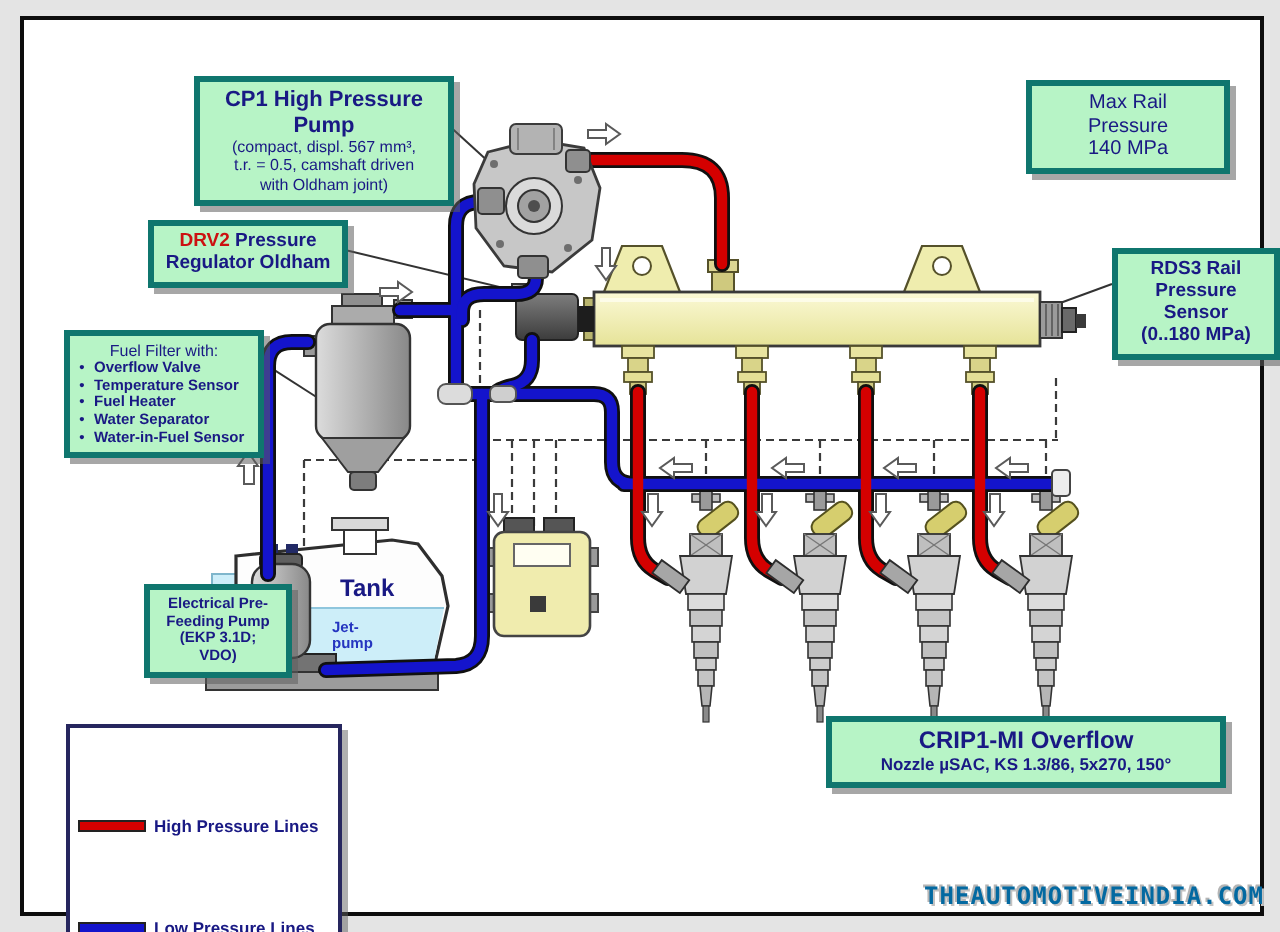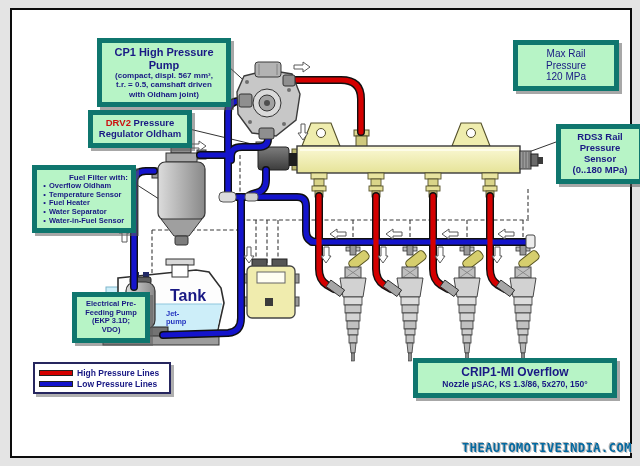--- a/index.html
+++ b/index.html
@@ -1,45 +1,45 @@
 <!DOCTYPE html>
 <html><head>
 <meta charset="utf-8">
 <style>
   html,body{margin:0;padding:0;background:#d9d9d9;}
   #stage{position:relative;width:640px;height:466px;background:#e4e4e4;overflow:hidden;
          font-family:"Liberation Sans", sans-serif;}
   #frame{position:absolute;left:10px;top:8px;width:618px;height:446px;background:#ffffff;
          border:2px solid #0d0d0d;}
   #diagram{position:absolute;left:0;top:0;}
-  .gbox{position:absolute;background:#b7f4c6;border:5px solid #0f766e;
+  .gbox{position:absolute;background:#b7f4c6;border:3px solid #0f766e;
         box-shadow:3px 3px 0 rgba(95,95,95,.55);color:#191984;text-align:center;
         padding:3px 3px;line-height:1.15;z-index:5;}
   .gbox .t11{font-size:11px;font-weight:bold;}
   .gbox .t10{font-size:10px;font-weight:normal;}
   .gbox .t95{font-size:9.5px;font-weight:bold;}
   .gbox .t85{font-size:8.5px;font-weight:bold;}
-  .gbox .t8{font-size:8px;font-weight:bold;}
+  .gbox .t8{font-size:8px;font-weight:normal;}
   .gbox .t75{font-size:7.5px;font-weight:bold;}
   .gbox .t12{font-size:12px;font-weight:bold;}
   .redtxt{color:#cc1111;}
-  .leftbox{text-align:right;}
+  .leftbox{text-align:center;}
   .bullet-row{display:flex;gap:3px;align-items:flex-start;font-size:7.5px;font-weight:bold;}
   .bullet-row .dot{width:6px;flex:0 0 auto;}
   #legend{position:absolute;left:33px;top:362px;width:126px;background:#ffffff;
           border:2px solid #26265e;box-shadow:3px 3px 0 rgba(95,95,95,.5);
           padding:3px 4px;z-index:5;}
-  .leg-row{display:flex;align-items:center;gap:4px;height:11px;}
+  .leg-row{display:flex;align-items:center;gap:4px;height:11px;margin-top:40px;}
   .leg-swatch{width:32px;height:4px;border:1px solid #222;flex:0 0 auto;}
   .sw-red{background:#d40000;}
   .sw-blue{background:#1414cc;}
   .leg-label{font-size:8.5px;font-weight:bold;color:#191984;white-space:nowrap;}
   .floatlabel{position:absolute;color:#191984;font-weight:bold;z-index:4;white-space:nowrap;}
   #rail-label{left:333px;top:151px;width:150px;text-align:center;font-size:11px;}
-  #tank-label{left:170px;top:287px;font-size:16px;}
+  #tank-label{left:170px;top:287px;font-size:12px;}
   #jet-label{left:166px;top:310px;font-size:7.5px;color:#2535c0;line-height:1.1;}
   #watermark{position:absolute;left:388px;top:441px;width:244px;text-align:right;
              font-family:"DejaVu Sans Mono", monospace;font-size:12px;font-weight:bold;
              letter-spacing:.5px;color:#0369a1;
              text-shadow:1px 1px 0 #c2c2c2,-1px -1px 0 #b5b5b5;z-index:9;}
   svg .flow-arrow{fill:#ffffff;stroke:#5a5a5a;stroke-width:1;}
   svg .dash{fill:none;stroke:#3a3a3a;stroke-width:1.1;stroke-dasharray:4 2.5;}
   svg .pout{fill:none;stroke:#101010;stroke-width:8;stroke-linecap:round;stroke-linejoin:round;}
   svg .pblue{fill:none;stroke:#1414cc;stroke-width:5.2;stroke-linecap:round;stroke-linejoin:round;}
   svg .pred{fill:none;stroke:#d40000;stroke-width:5.2;stroke-linecap:round;stroke-linejoin:round;}
@@ -280,30 +280,30 @@
   </svg>
 
   <div class="gbox" style="left:97px;top:38px;width:118px;">
     <div class="t11">CP1 High Pressure</div>
     <div class="t11">Pump</div>
     <div class="t8">(compact, displ. 567 mm³,</div>
     <div class="t8">t.r. = 0.5, camshaft driven</div>
     <div class="t8">with Oldham joint)</div>
   </div>
 
-  <div class="gbox" style="left:88px;top:110px;width:88px;">
+  <div class="gbox" style="left:74px;top:110px;width:88px;">
     <div class="t95"><span class="redtxt">DRV2</span><span> Pressure</span></div>
     <div class="t95">Regulator Oldham</div>
   </div>
 
   <div class="gbox leftbox" style="left:32px;top:165px;width:88px;">
     <div class="t8">Fuel Filter with:</div>
     <div class="bullet-row">
         <span class="dot">•</span>
-        <span>Overflow Oldham</span>
+        <span>Overflow Valve</span>
       </div>
     <div class="bullet-row">
         <span class="dot">•</span>
         <span>Temperature Sensor</span>
       </div>
     <div class="bullet-row">
         <span class="dot">•</span>
         <span>Fuel Heater</span>
       </div>
     <div class="bullet-row">
@@ -319,21 +319,21 @@
   <div class="gbox" style="left:37px;top:292px;width:62px;margin-left:35px;">
     <div class="t75">Electrical Pre-</div>
     <div class="t75">Feeding Pump</div>
     <div class="t75">(EKP 3.1D;</div>
     <div class="t75">VDO)</div>
   </div>
 
   <div class="gbox" style="left:513px;top:40px;width:90px;">
     <div class="t10">Max Rail</div>
     <div class="t10">Pressure</div>
-    <div class="t10">120 MPa</div>
+    <div class="t10">140 MPa</div>
   </div>
 
   <div class="gbox" style="left:556px;top:124px;width:72px;">
     <div class="t95">RDS3 Rail</div>
     <div class="t95">Pressure</div>
     <div class="t95">Sensor</div>
     <div class="t95">(0..180 MPa)</div>
   </div>
 
 

